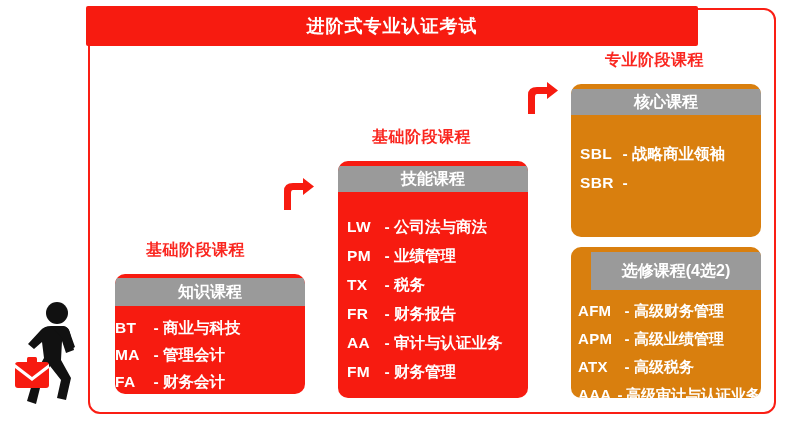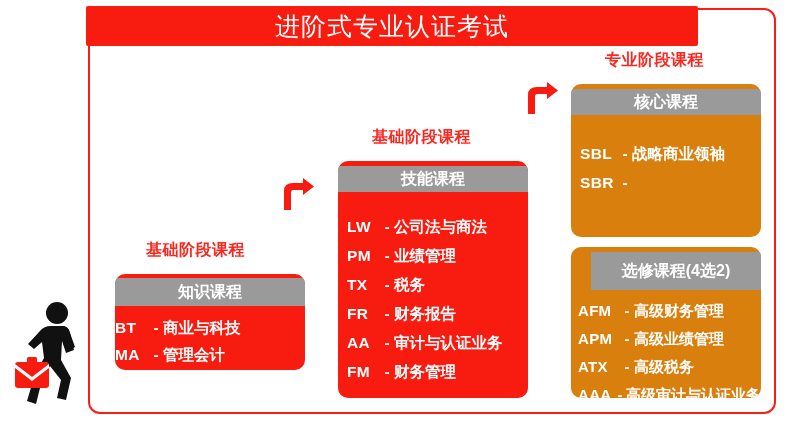--- a/index.html
+++ b/index.html
@@ -17,21 +17,21 @@
     background:#fff;
   }
 
   
   .title-banner{
     position:absolute;left:86px;top:6px;width:612px;height:40px;
     background:#f71b10;border-radius:2px;
     display:flex;align-items:center;justify-content:center;
   }
   .title-banner .t{
-    color:#ffffff;font-size:25px;font-weight:normal;letter-spacing:1px;
+    color:#ffffff;font-size:18px;font-weight:bold;letter-spacing:1px;
     white-space:nowrap;
   }
 
   
   .stage-label{
     position:absolute;color:#fa2720;font-size:16px;font-weight:bold;
     white-space:nowrap;letter-spacing:.5px;
   }
   #label-foundation-knowledge{left:146px;top:240px;}
   #label-foundation-skills{left:372px;top:127px;}
@@ -55,21 +55,21 @@
     line-height:1.0;display:flex;align-items:center;
   }
   .row .code{
     display:inline-block;letter-spacing:.3px;
   }
   .row .dash{display:inline-block;width:14px;text-align:center;}
   .row .name{display:inline-block;}
 
   
   #card-knowledge{
-    left:115px;top:274px;width:190px;height:96px;background:#f71b10;
+    left:115px;top:274px;width:190px;height:120px;background:#f71b10;
   }
   #card-knowledge .hdr{height:28px;margin-top:4px;}
   #card-knowledge .body{padding-top:8px;padding-left:0;}
   #card-knowledge .row{height:27px;}
   #card-knowledge .row .code{width:34px;}
 
   
   #card-skills{
     left:338px;top:161px;width:190px;height:237px;background:#f71b10;
   }

